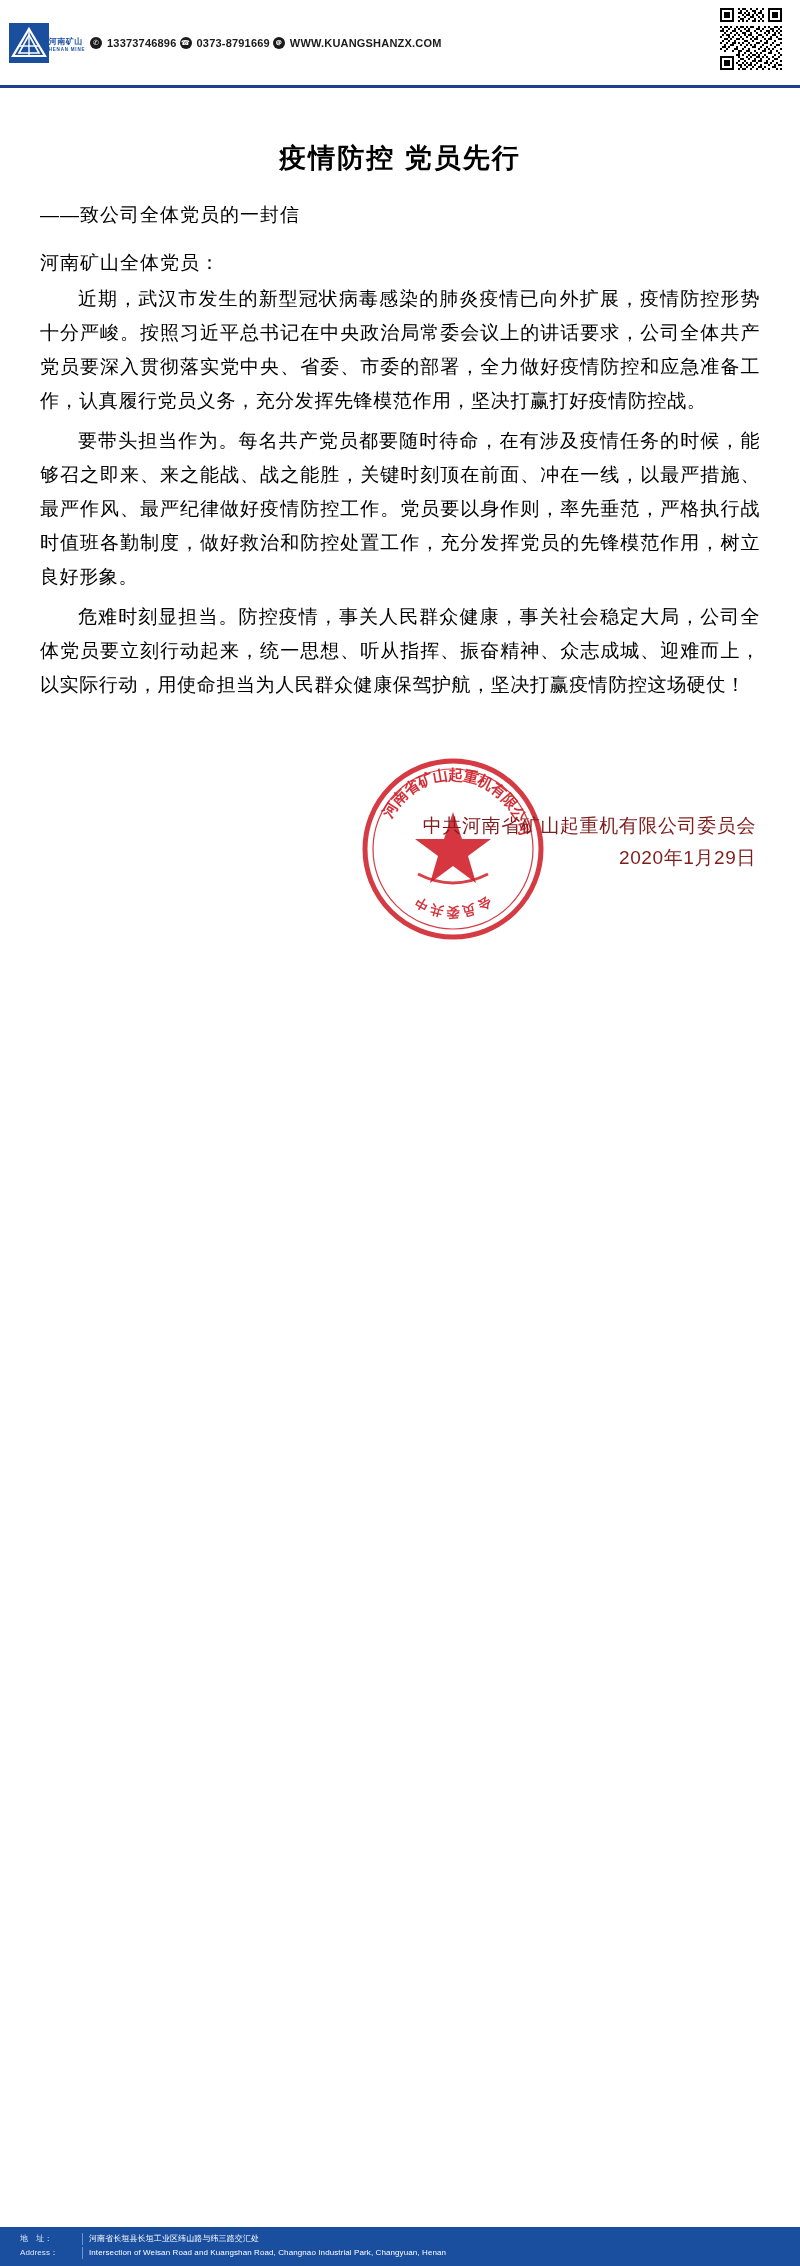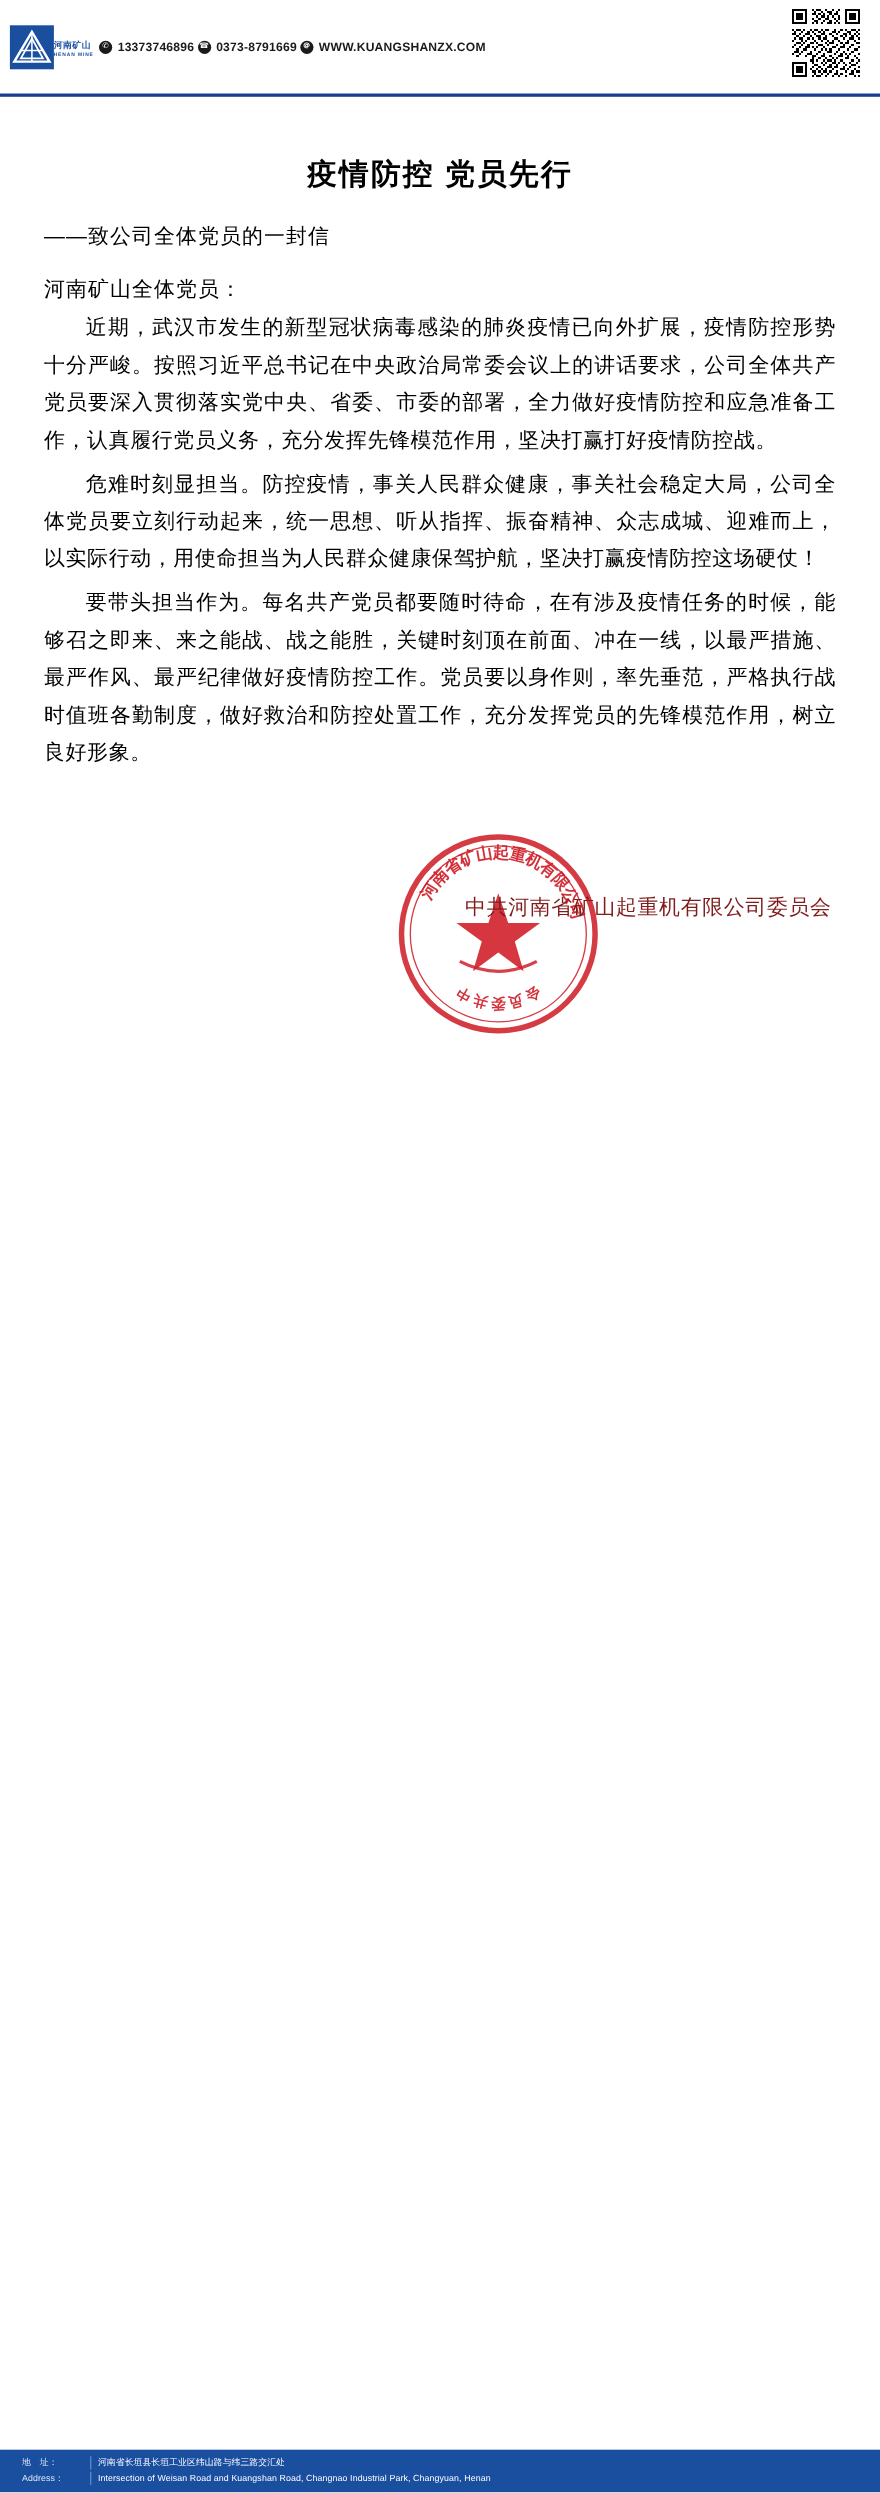--- a/index.html
+++ b/index.html
@@ -429,22 +429,22 @@
     </div>
   </div>
 
   <div class="content">
 
     <h1 class="doc-title">疫情防控 党员先行</h1>
     <div class="doc-subtitle">——致公司全体党员的一封信</div>
     <div class="salutation">河南矿山全体党员：</div>
 
     <p class="para">近期，武汉市发生的新型冠状病毒感染的肺炎疫情已向外扩展，疫情防控形势十分严峻。按照习近平总书记在中央政治局常委会议上的讲话要求，公司全体共产党员要深入贯彻落实党中央、省委、市委的部署，全力做好疫情防控和应急准备工作，认真履行党员义务，充分发挥先锋模范作用，坚决打赢打好疫情防控战。</p>
+    <p class="para">要带头担当作为。每名共产党员都要随时待命，在有涉及疫情任务的时候，能够召之即来、来之能战、战之能胜，关键时刻顶在前面、冲在一线，以最严措施、最严作风、最严纪律做好疫情防控工作。党员要以身作则，率先垂范，严格执行战时值班各勤制度，做好救治和防控处置工作，充分发挥党员的先锋模范作用，树立良好形象。</p>
     <p class="para">危难时刻显担当。防控疫情，事关人民群众健康，事关社会稳定大局，公司全体党员要立刻行动起来，统一思想、听从指挥、振奋精神、众志成城、迎难而上，以实际行动，用使命担当为人民群众健康保驾护航，坚决打赢疫情防控这场硬仗！</p>
-    <p class="para">要带头担当作为。每名共产党员都要随时待命，在有涉及疫情任务的时候，能够召之即来、来之能战、战之能胜，关键时刻顶在前面、冲在一线，以最严措施、最严作风、最严纪律做好疫情防控工作。党员要以身作则，率先垂范，严格执行战时值班各勤制度，做好救治和防控处置工作，充分发挥党员的先锋模范作用，树立良好形象。</p>
 
     <div class="sign-block">
 
       <div class="stamp">
         <svg width="190" height="190" viewBox="0 0 190 190" aria-hidden="true">
           <g opacity="0.88" fill="none" stroke="#d0202a">
             <circle cx="95" cy="95" r="88" stroke-width="5"></circle>
             <circle cx="95" cy="95" r="80" stroke-width="1.2"></circle>
           </g>
           <g fill="#d0202a" opacity="0.9">
@@ -470,20 +470,21 @@
             <text transform="rotate(-165 95 95)" x="95" y="36" text-anchor="middle">共</text>
             <text transform="rotate(180 95 95)" x="95" y="36" text-anchor="middle">委</text>
             <text transform="rotate(165 95 95)" x="95" y="36" text-anchor="middle">员</text>
             <text transform="rotate(150 95 95)" x="95" y="36" text-anchor="middle">会</text>
           </g>
         </svg>
       </div>
 
       <div class="sign-lines">
         <div>中共河南省矿山起重机有限公司委员会</div>
+        <div>2020年1月29日</div>
       </div>
     </div>
   </div>
 
   <div class="footer">
     <div class="f-row">
       <span class="f-label">地　址：</span>
       <span class="f-sep"></span>
       <span class="f-val">河南省长垣县长垣工业区纬山路与纬三路交汇处</span>
     </div>

